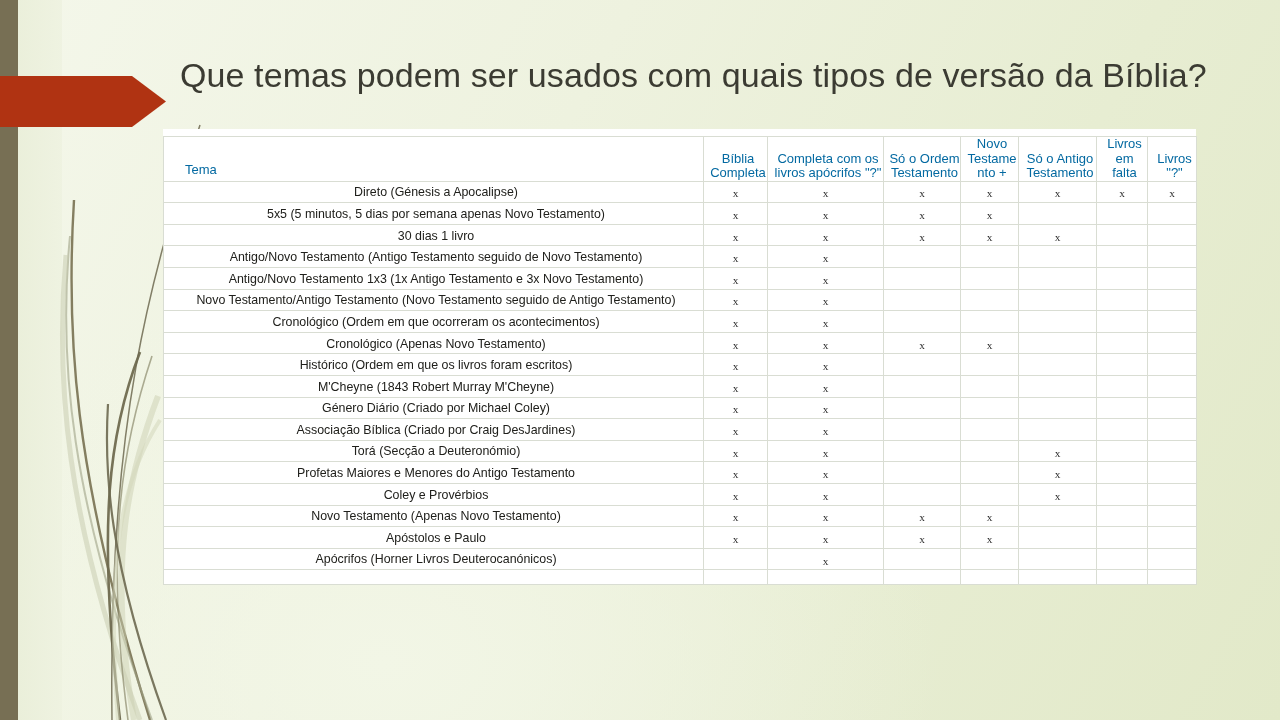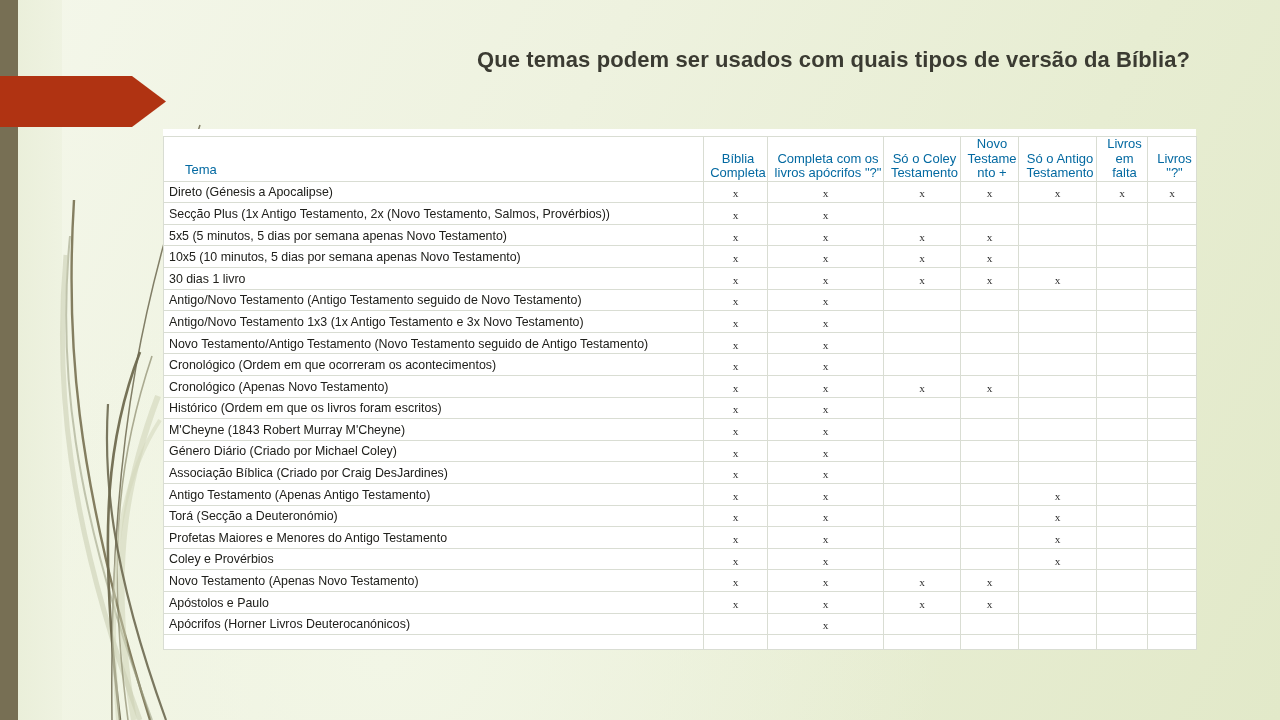--- a/index.html
+++ b/index.html
@@ -34,22 +34,22 @@
     -webkit-clip-path:polygon(0 0, 132px 0, 166px 50%, 132px 100%, 0 100%);
     clip-path:polygon(0 0, 132px 0, 166px 50%, 132px 100%, 0 100%);
   }
 
   
   .grass{position:absolute;left:0;top:0;width:300px;height:720px;pointer-events:none;}
 
   
   .title{
     position:absolute;left:180px;top:32px;width:1010px;
-    font-size:22px;font-weight:700;letter-spacing:.1px;
-    color:#3b3b32;line-height:1.2;white-space:nowrap;text-align:right;
+    font-size:34px;font-weight:400;letter-spacing:.1px;
+    color:#3b3b32;line-height:1.2;white-space:nowrap;
   }
   .strip-top{
     position:absolute;left:163px;top:129px;width:1033px;height:7px;
     background:#ffffff;border-bottom:1px solid #dfe3da;
   }
   table.grid{
     position:absolute;left:163px;top:136px;
     width:1033px;border-collapse:collapse;
     background:#fff;table-layout:fixed;
     font-size:12.4px;color:#20201c;
@@ -68,21 +68,21 @@
     vertical-align:bottom;
     height:55px;
     padding:0 2px 3px 2px;
     font-size:13px;
     color:#0369a1;
   }
   thead th.theme-head{
     text-align:left;padding-left:21px;padding-bottom:3px;
   }
   tbody td.theme{
-    text-align:left;white-space:nowrap;
+    text-align:center;white-space:nowrap;
     padding-bottom:2px;
   }
   tbody td.mark{
     text-align:center;
     font-size:11.4px;
     color:#2b2b2b;
     padding:0 0 2px 0;
     font-family:"Liberation Serif","DejaVu Serif",serif;
   }
   tr.filler td{height:14px;}
@@ -131,69 +131,49 @@
       <col class="c4">
         <col class="c5">
         <col class="c6">
         <col class="c7">
     </colgroup>
     <thead>
       <tr>
         <th class="theme-head">Tema</th>
         <th><span>Bíblia</span><br><span>Completa</span></th>
         <th><span>Completa com os</span><br><span>livros apócrifos "?"</span></th>
-        <th><span>Só o Coley</span><br><span>Testamento</span></th>
+        <th><span>Só o Ordem</span><br><span>Testamento</span></th>
         <th><span>Novo</span><br><span>Testame</span><br><span>nto +</span></th>
         <th><span>Só o Antigo</span><br><span>Testamento</span></th>
         <th><span>Livros</span><br><span>em falta</span></th>
         <th><span>Livros</span><br><span>"?"</span></th>
       </tr>
     </thead>
     <tbody id="tbody">
         <tr>
           <td class="theme">Direto (Génesis a Apocalipse)</td>
           <td class="mark">x</td>
           <td class="mark">x</td>
           <td class="mark">x</td>
           <td class="mark">x</td>
           <td class="mark">x</td>
           <td class="mark">x</td>
           <td class="mark">x</td>
         </tr>
         <tr>
-          <td class="theme">Secção Plus (1x Antigo Testamento, 2x (Novo Testamento, Salmos, Provérbios))</td>
-          <td class="mark">x</td>
-          <td class="mark">x</td>
-          <td class="mark"></td>
-          <td class="mark"></td>
-          <td class="mark"></td>
-          <td class="mark"></td>
-          <td class="mark"></td>
-        </tr>
-        <tr>
           <td class="theme">5x5 (5 minutos, 5 dias por semana apenas Novo Testamento)</td>
           <td class="mark">x</td>
           <td class="mark">x</td>
           <td class="mark">x</td>
           <td class="mark">x</td>
           <td class="mark"></td>
           <td class="mark"></td>
           <td class="mark"></td>
         </tr>
         <tr>
-          <td class="theme">10x5 (10 minutos, 5 dias por semana apenas Novo Testamento)</td>
-          <td class="mark">x</td>
-          <td class="mark">x</td>
-          <td class="mark">x</td>
-          <td class="mark">x</td>
-          <td class="mark"></td>
-          <td class="mark"></td>
-          <td class="mark"></td>
-        </tr>
-        <tr>
           <td class="theme">30 dias 1 livro</td>
           <td class="mark">x</td>
           <td class="mark">x</td>
           <td class="mark">x</td>
           <td class="mark">x</td>
           <td class="mark">x</td>
           <td class="mark"></td>
           <td class="mark"></td>
         </tr>
         <tr>
@@ -276,30 +256,20 @@
           <td class="mark"></td>
           <td class="mark"></td>
         </tr>
         <tr>
           <td class="theme">Associação Bíblica (Criado por Craig DesJardines)</td>
           <td class="mark">x</td>
           <td class="mark">x</td>
           <td class="mark"></td>
           <td class="mark"></td>
           <td class="mark"></td>
-          <td class="mark"></td>
-          <td class="mark"></td>
-        </tr>
-        <tr>
-          <td class="theme">Antigo Testamento (Apenas Antigo Testamento)</td>
-          <td class="mark">x</td>
-          <td class="mark">x</td>
-          <td class="mark"></td>
-          <td class="mark"></td>
-          <td class="mark">x</td>
           <td class="mark"></td>
           <td class="mark"></td>
         </tr>
         <tr>
           <td class="theme">Torá (Secção a Deuteronómio)</td>
           <td class="mark">x</td>
           <td class="mark">x</td>
           <td class="mark"></td>
           <td class="mark"></td>
           <td class="mark">x</td>

